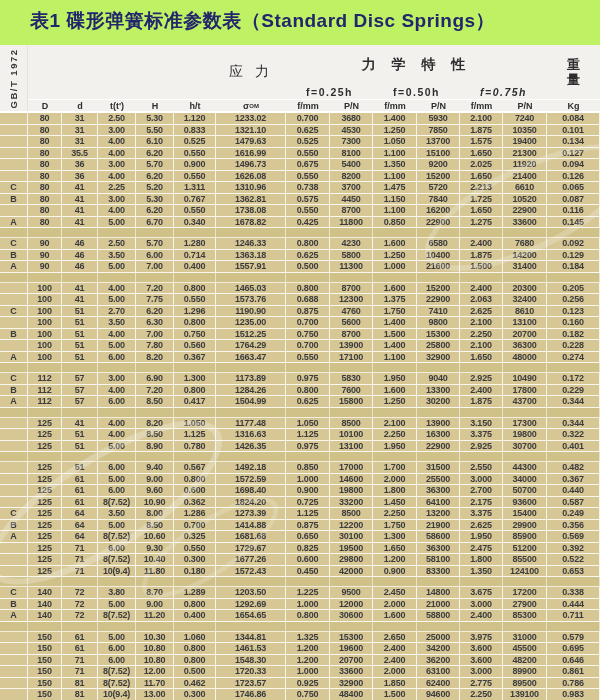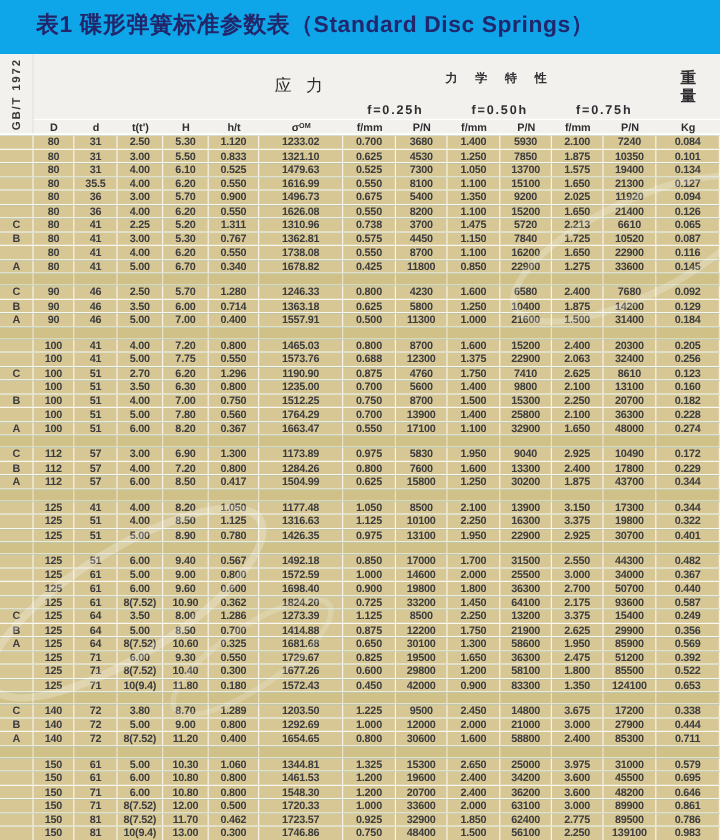--- a/index.html
+++ b/index.html
@@ -3,21 +3,21 @@
 <meta charset="utf-8">
 <style>
   * { margin:0; padding:0; box-sizing:border-box; }
   html,body { width:600px; height:700px; }
   body {
     font-family: "Liberation Sans", "DejaVu Sans", sans-serif;
     background:#edece8;
     position:relative;
     overflow:hidden;
   }
-  .page { position:absolute; inset:0; background:#0ea5e9; }
+  .page { position:absolute; inset:0; background:#bef264; }
 
   .title {
     position:absolute; top:8px; left:30px;
     font-size:19px; font-weight:bold; color:#22266b;
     letter-spacing:0.5px; white-space:nowrap;
   }
 
   .table-wrap { position:absolute; top:45px; left:0; width:600px; }
 
   .grid14 {
@@ -31,24 +31,24 @@
     grid-template-columns: 28px 34px 36px 38px 38px 42px 70px 44px 43px 44px 43px 43px 44px 53px;
     grid-template-rows: 40px 14px 12px;
     background:#f2f1ed;
     border-bottom:2px solid #fff;
   }
   .thead > div { display:flex; align-items:center; justify-content:center; color:#2e2e30; }
   .std { grid-column:1; grid-row:1/4; border-right:1px solid #e3e2dc; }
   .vert { transform:rotate(-90deg); white-space:nowrap; font-size:9.5px; letter-spacing:1.5px; color:#3a3a3c; font-weight:600; }
   .h-geo    { grid-column:2/7;  grid-row:1/3; font-size:14px; font-weight:bold; letter-spacing:6px; }
   .h-stress { grid-column:7;    grid-row:1/3; font-size:14px; font-weight:normal; letter-spacing:4px; }
-  .h-mech   { grid-column:8/14; grid-row:1;   font-size:10px; font-weight:bold; letter-spacing:6px; }
+  .h-mech   { grid-column:8/14; grid-row:1;   font-size:14px; font-weight:bold; letter-spacing:6px; }
   .h-weight { grid-column:14;   grid-row:1/3; font-size:13px; font-weight:bold; flex-direction:column; line-height:15px; }
   .h-f { grid-row:2; font-size:10.5px; font-weight:600; letter-spacing:1.5px; }
-  .f1 { grid-column:8/10; } .f2 { grid-column:10/12; } .f3 { grid-column:12/14; }
+  .f1 { grid-column:8/10; } .f2 { grid-column:10/12; } .f3 { grid-column:12/14;font-style:italic; }
   .colh { grid-row:3; font-size:9px; font-weight:600; color:#47474a; border-top:1px solid #fff; }
   .colh sub { font-size:6px; font-weight:600; }
 
   
   .trow {
     height:11.5px;
     background:#d6c795;
     border-bottom:1px solid rgba(255,255,255,0.85);
   }
   .trow .tcell {
@@ -935,21 +935,21 @@
           <div class="tcell"></div>
           <div class="tcell">150</div>
           <div class="tcell">81</div>
           <div class="tcell">10(9.4)</div>
           <div class="tcell">13.00</div>
           <div class="tcell">0.300</div>
           <div class="tcell">1746.86</div>
           <div class="tcell">0.750</div>
           <div class="tcell">48400</div>
           <div class="tcell">1.500</div>
-          <div class="tcell">56100</div>
+          <div class="tcell">94600</div>
           <div class="tcell">2.250</div>
           <div class="tcell">139100</div>
           <div class="tcell">0.983</div>
         </div>
       </div>
   </div>
 
   <div class="wm wm1"></div>
   <div class="wm wm2"></div>
   <div class="wm wm3"></div>

